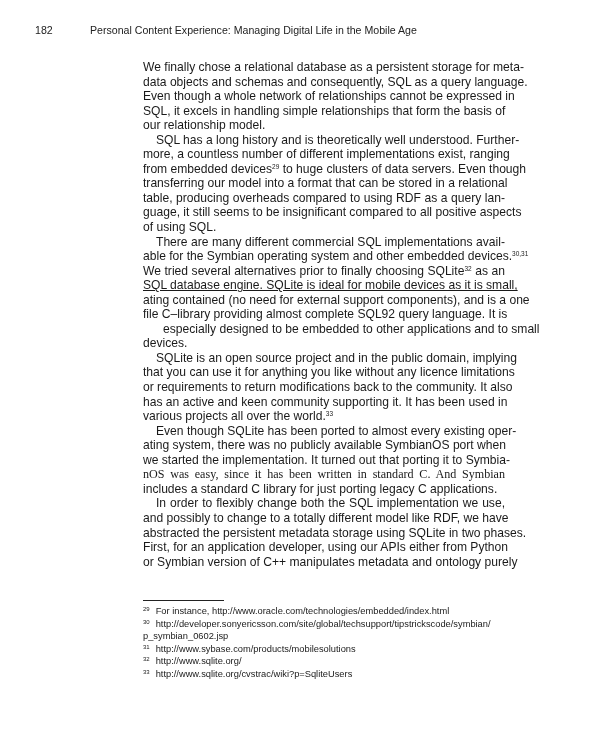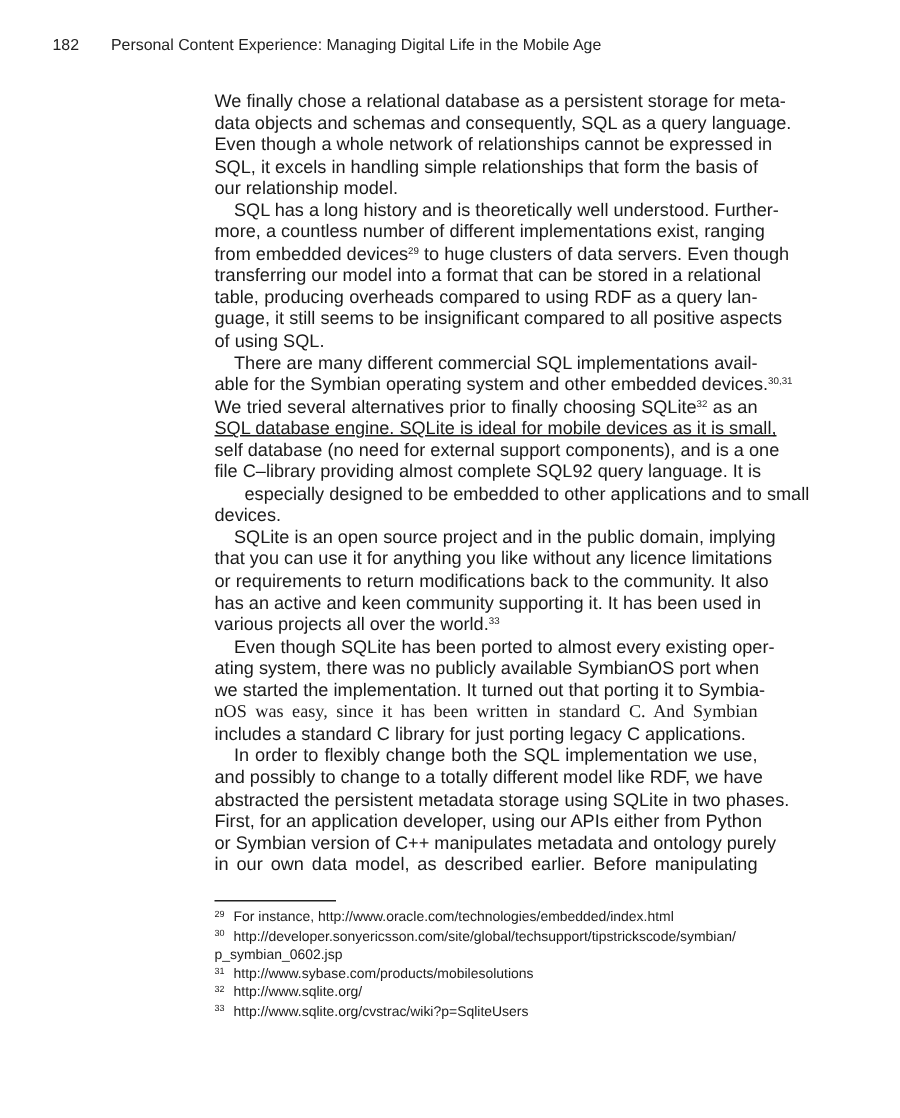--- a/index.html
+++ b/index.html
@@ -1,20 +1,20 @@
 <!DOCTYPE html>
 <html><head>
 <meta charset="utf-8">
 <style>
   html, body { margin: 0; padding: 0; background: #ffffff; }
   body { width: 600px; height: 745px; position: relative; overflow: hidden;
          font-family: "Liberation Sans", "DejaVu Sans", sans-serif; color: #1a1a1a; }
   .header { position: absolute; top: 24px; left: 35px; width: 500px; font-size: 10.6px; color: #222; }
   .header .pagenum { position: absolute; left: 0; top: 0; }
-  .header .runtitle { position: absolute; left: 39px; top: 0; white-space: nowrap; }
+  .header .runtitle { position: absolute; left: 55px; top: 0; white-space: nowrap; }
   .body-text { position: absolute; top: 60px; left: 143px; width: 362px;
                font-size: 12.1px; line-height: 14.55px; color: #1a1a1a; }
   .body-text p { margin: 0; text-align: justify; text-align-last: left; }
   .body-text p.indent { text-indent: 13px; }
   .line { display: block; white-space: nowrap; text-align: justify; text-align-last: justify; }
   .line.last { text-align-last: left; }
   sup { font-size: 6.5px; line-height: 0; vertical-align: 4px; }
   .rule { position: absolute; top: 600px; left: 143px; width: 81px; height: 0; border-top: 1px solid #222; }
   .footnotes { position: absolute; top: 605px; left: 143px; width: 370px; font-size: 9.3px; line-height: 12.6px; color: #1a1a1a; }
   .fn { margin: 0; }
@@ -43,21 +43,21 @@
       <span class="line" style="text-indent: 0px;">transferring our model into a format that can be stored in a relational</span>
       <span class="line" style="text-indent: 0px;">table, producing overheads compared to using RDF as a query lan-</span>
       <span class="line" style="text-indent: 0px;">guage, it still seems to be insignificant compared to all positive aspects</span>
       <span class="line last" style="text-indent: 0px;">of using SQL.</span>
     </p>
     <p class="indent">
       <span class="line" style="padding-left: 13px; text-indent: 0px;">There are many different commercial SQL implementations avail-</span>
       <span class="line" style="text-indent: 0px;">able for the Symbian operating system and other embedded devices.<sup>30,31</sup></span>
       <span class="line" style="text-indent: 0px;">We tried several alternatives prior to finally choosing SQLite<sup>32</sup> as an</span>
       <span class="line" style="text-indent: 0px; text-decoration: underline;">SQL database engine. SQLite is ideal for mobile devices as it is small,</span>
-      <span class="line" style="text-indent: 0px;">self database (no need for external support components), and is a one</span>
+      <span class="line" style="text-indent: 0px;">ating contained (no need for external support components), and is a one</span>
       <span class="line" style="text-indent: 0px;">file C–library providing almost complete SQL92 query language. It is</span>
       <span class="line" style="text-indent: 0px; margin-left: 20px;">especially designed to be embedded to other applications and to small</span>
       <span class="line last" style="text-indent: 0px;">devices.</span>
     </p>
     <p class="indent">
       <span class="line" style="padding-left: 13px; text-indent: 0px;">SQLite is an open source project and in the public domain, implying</span>
       <span class="line" style="text-indent: 0px;">that you can use it for anything you like without any licence limitations</span>
       <span class="line" style="text-indent: 0px;">or requirements to return modifications back to the community. It also</span>
       <span class="line" style="text-indent: 0px;">has an active and keen community supporting it. It has been used in</span>
       <span class="line last" style="text-indent: 0px;">various projects all over the world.<sup>33</sup></span>
@@ -68,21 +68,20 @@
       <span class="line" style="text-indent: 0px;">we started the implementation. It turned out that porting it to Symbia-</span>
       <span class="line" style="text-indent: 0px; font-family: Liberation Serif, serif;">nOS was easy, since it has been written in standard C. And Symbian</span>
       <span class="line last" style="text-indent: 0px;">includes a standard C library for just porting legacy C applications.</span>
     </p>
     <p class="indent">
       <span class="line" style="padding-left: 13px; text-indent: 0px;">In order to flexibly change both the SQL implementation we use,</span>
       <span class="line" style="text-indent: 0px;">and possibly to change to a totally different model like RDF, we have</span>
       <span class="line" style="text-indent: 0px;">abstracted the persistent metadata storage using SQLite in two phases.</span>
       <span class="line" style="text-indent: 0px;">First, for an application developer, using our APIs either from Python</span>
       <span class="line" style="text-indent: 0px;">or Symbian version of C++ manipulates metadata and ontology purely</span>
-      <span class="line" style="text-indent: 0px;">in our own data model, as described earlier. Before manipulating</span>
     </p>
   </div>
 
 <div class="rule"></div>
 
 <div class="footnotes" id="footnotes">
     <div class="fn"><span class="num">29</span><span>For instance, http://www.oracle.com/technologies/embedded/index.html</span></div>
     <div class="fn"><span class="num">30</span><span>http://developer.sonyericsson.com/site/global/techsupport/tipstrickscode/symbian/</span><br><span>p_symbian_0602.jsp</span></div>
     <div class="fn"><span class="num">31</span><span>http://www.sybase.com/products/mobilesolutions</span></div>
     <div class="fn"><span class="num">32</span><span>http://www.sqlite.org/</span></div>

